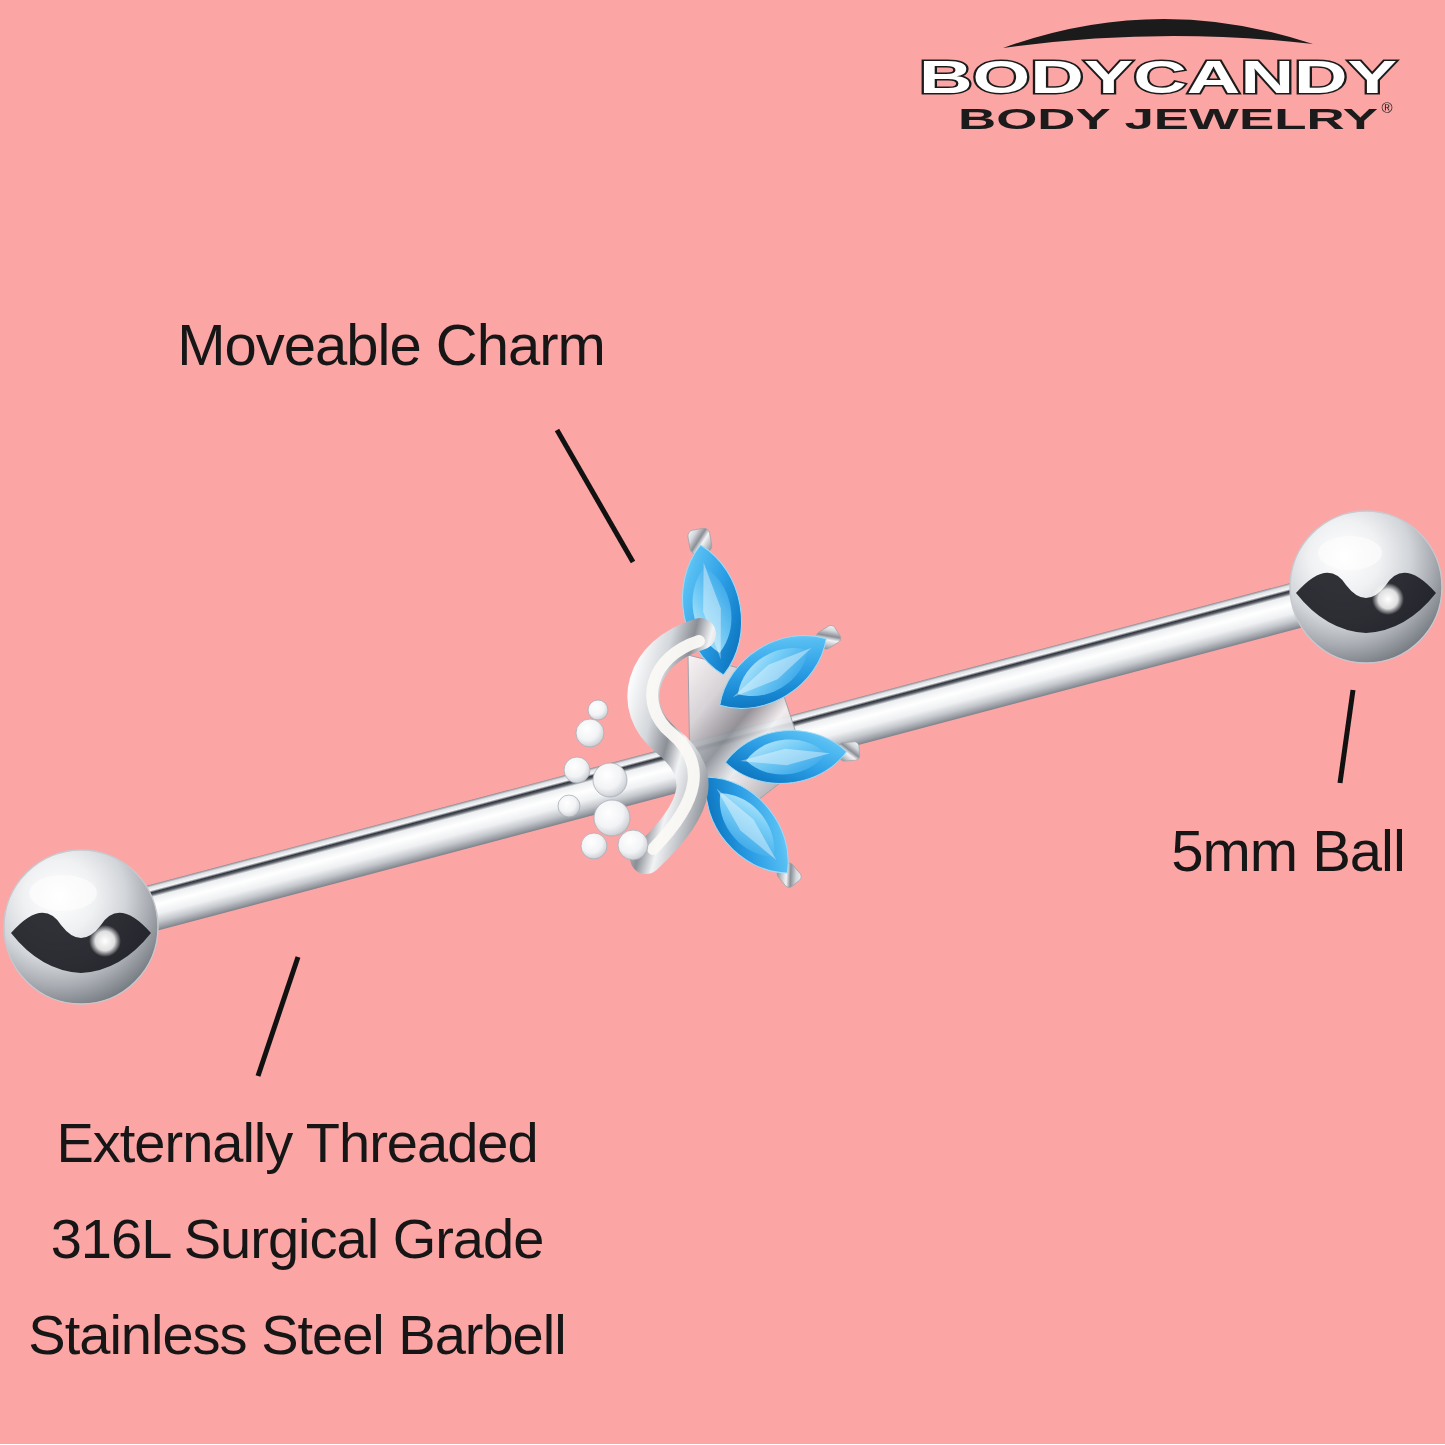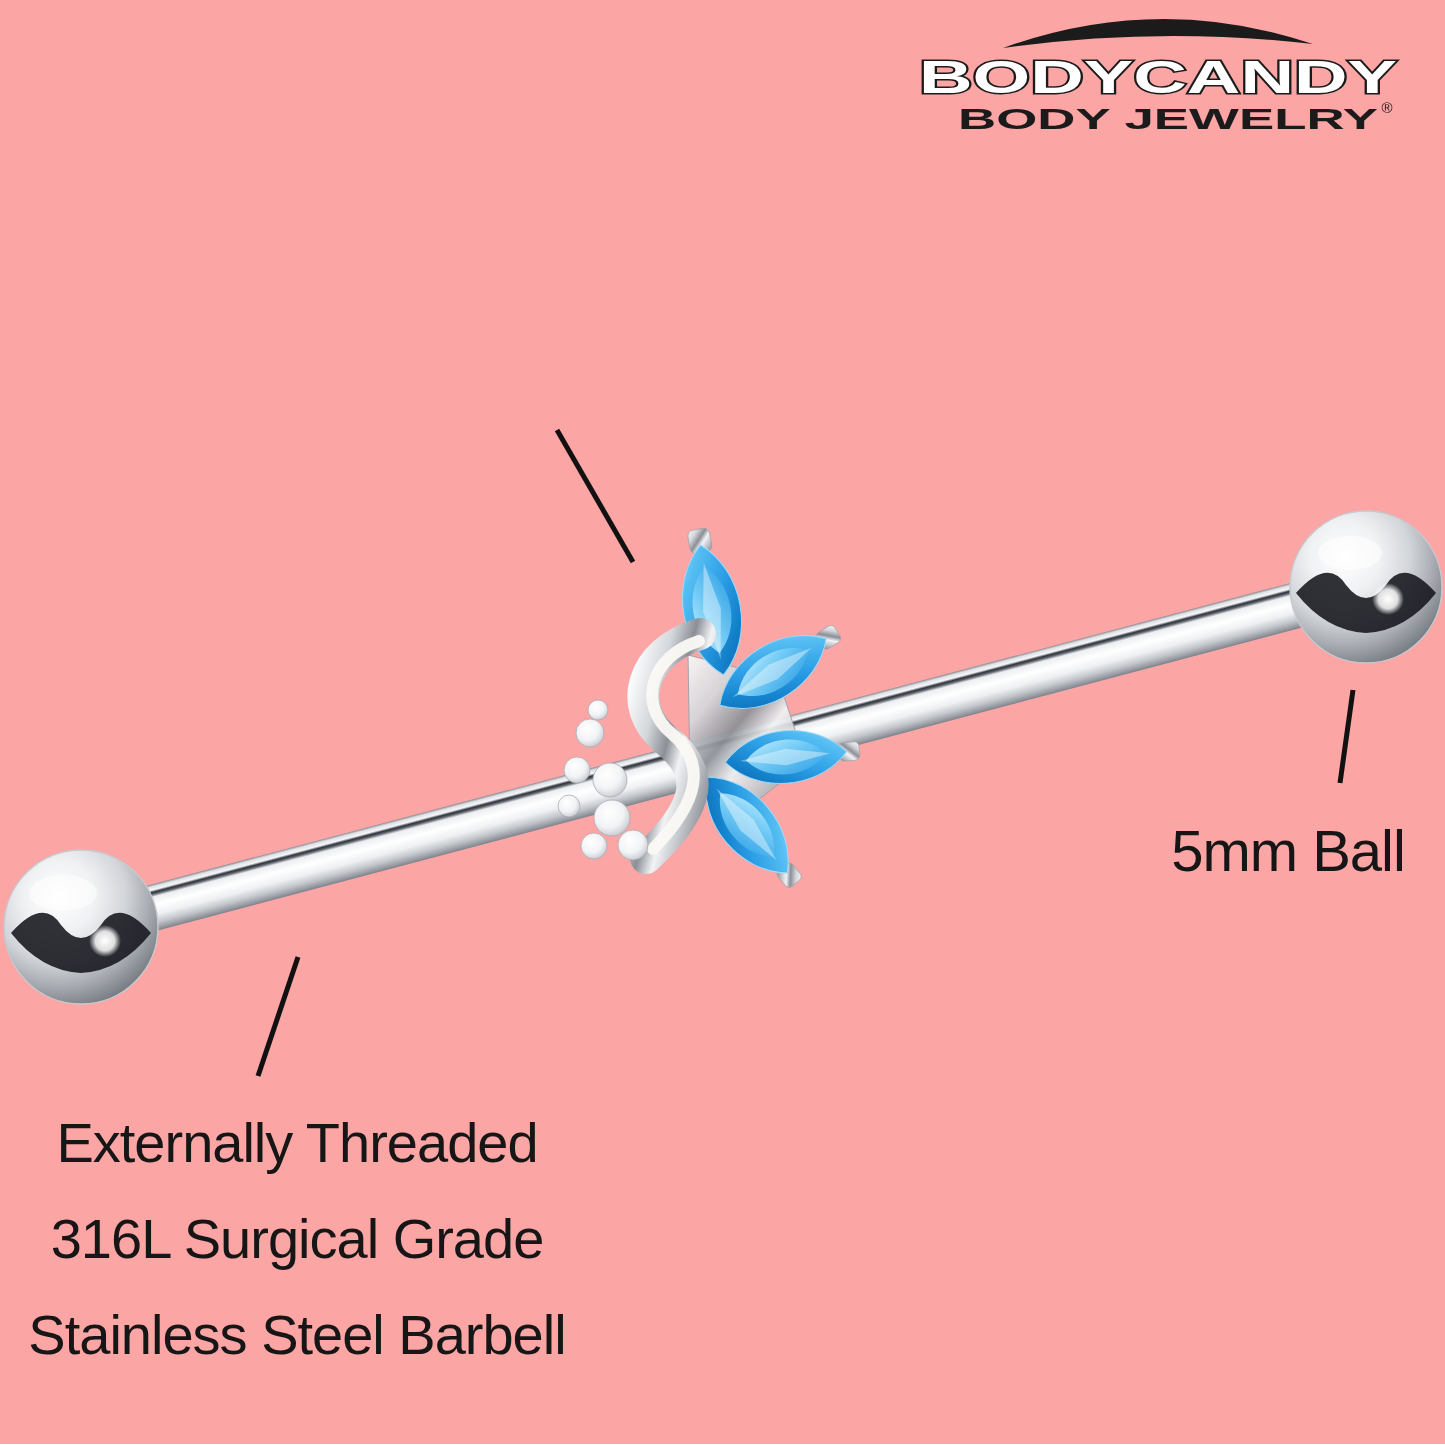--- a/index.html
+++ b/index.html
@@ -23,20 +23,21 @@
 
 <div class="canvas">
 
   <svg class="logo-svg" viewBox="0 0 540 160" aria-hidden="true">
     <path d="M 103,48 Q 258,-8 413,44 Q 258,26 103,48 Z" fill="#1b1b1b"></path>
     <text x="258" y="93" text-anchor="middle" textLength="478" lengthAdjust="spacingAndGlyphs" font-family="Liberation Sans, sans-serif" font-size="47" font-weight="bold" fill="#ffffff" stroke="#1b1b1b" stroke-width="3" paint-order="stroke">BODYCANDY</text>
     <text x="268" y="129" text-anchor="middle" textLength="420" lengthAdjust="spacingAndGlyphs" font-family="Liberation Sans, sans-serif" font-size="29" font-weight="bold" fill="#1b1b1b">BODY JEWELRY</text>
     <text x="487" y="113" text-anchor="middle" font-family="Liberation Sans, sans-serif" font-size="15" fill="#1b1b1b">®</text>
   </svg>
 
+  <div class="label label-charm">Moveable Charm</div>
 
   <div class="label label-ball">5mm Ball</div>
 
   <div class="label label-barbell">
     <div>Externally Threaded</div>
     <div>316L Surgical Grade</div>
     <div>Stainless Steel Barbell</div>
   </div>
 
   <svg class="jewelry-svg" viewBox="0 0 1445 1445" aria-hidden="true">

